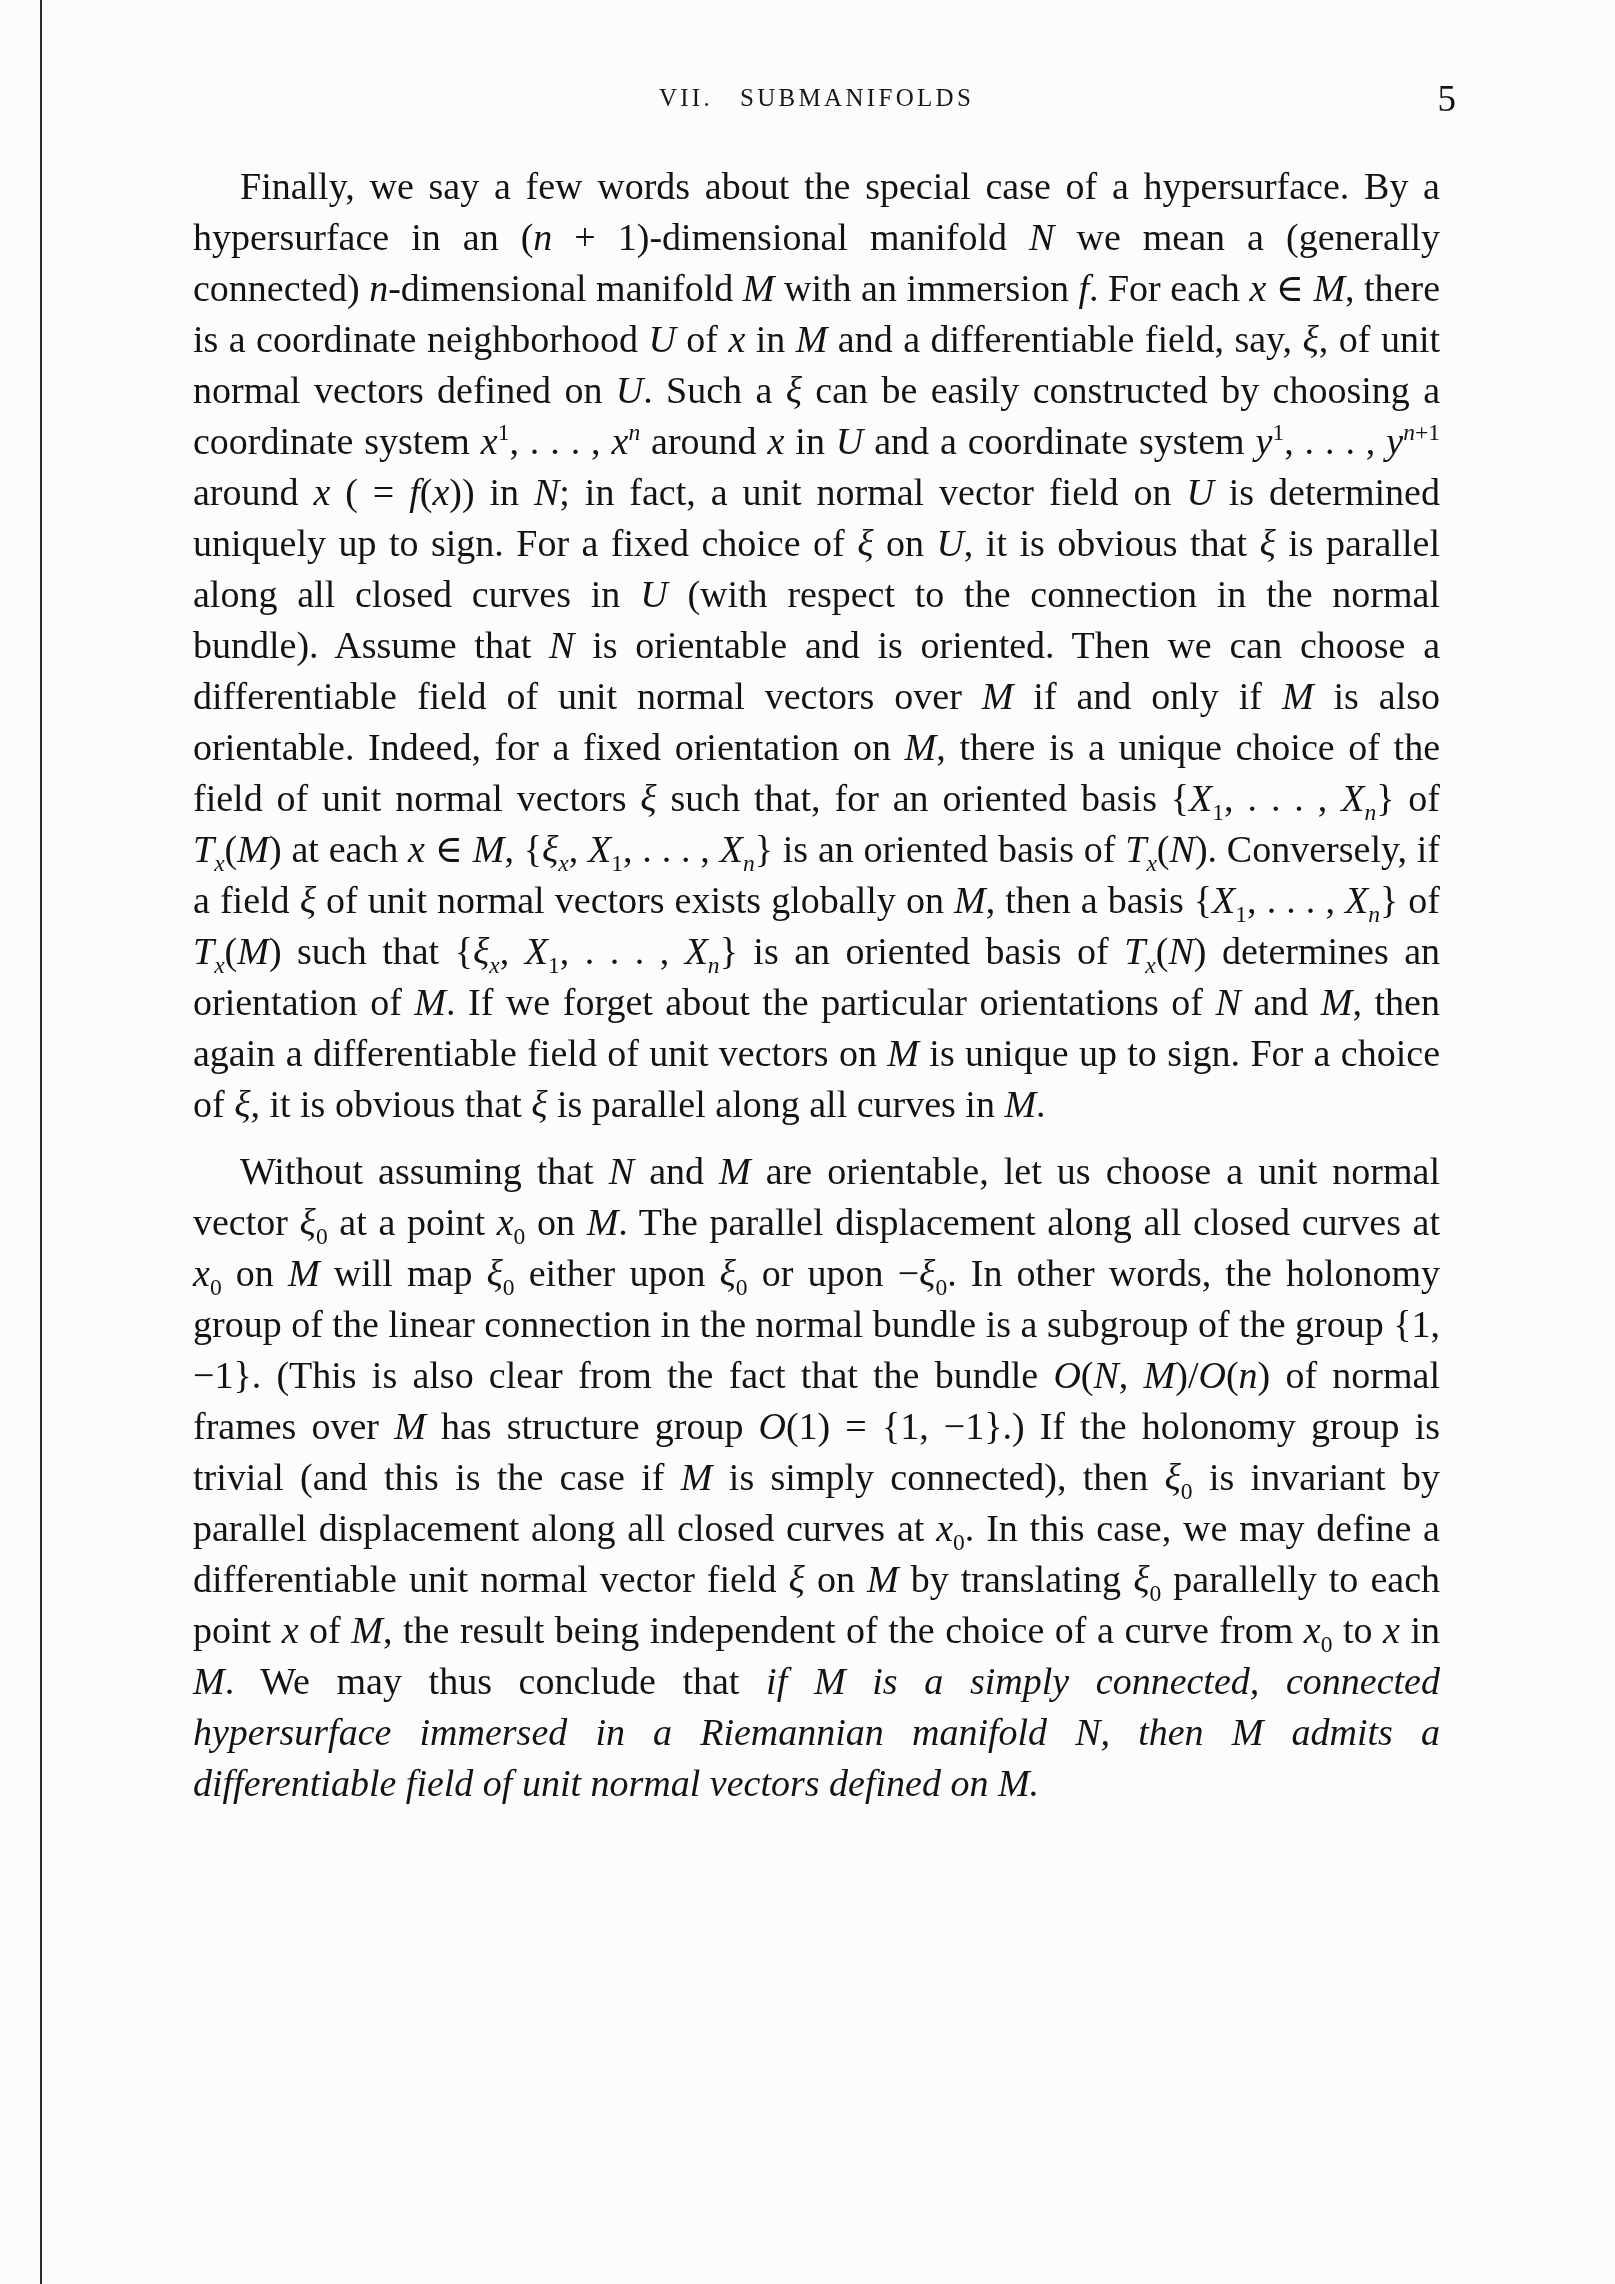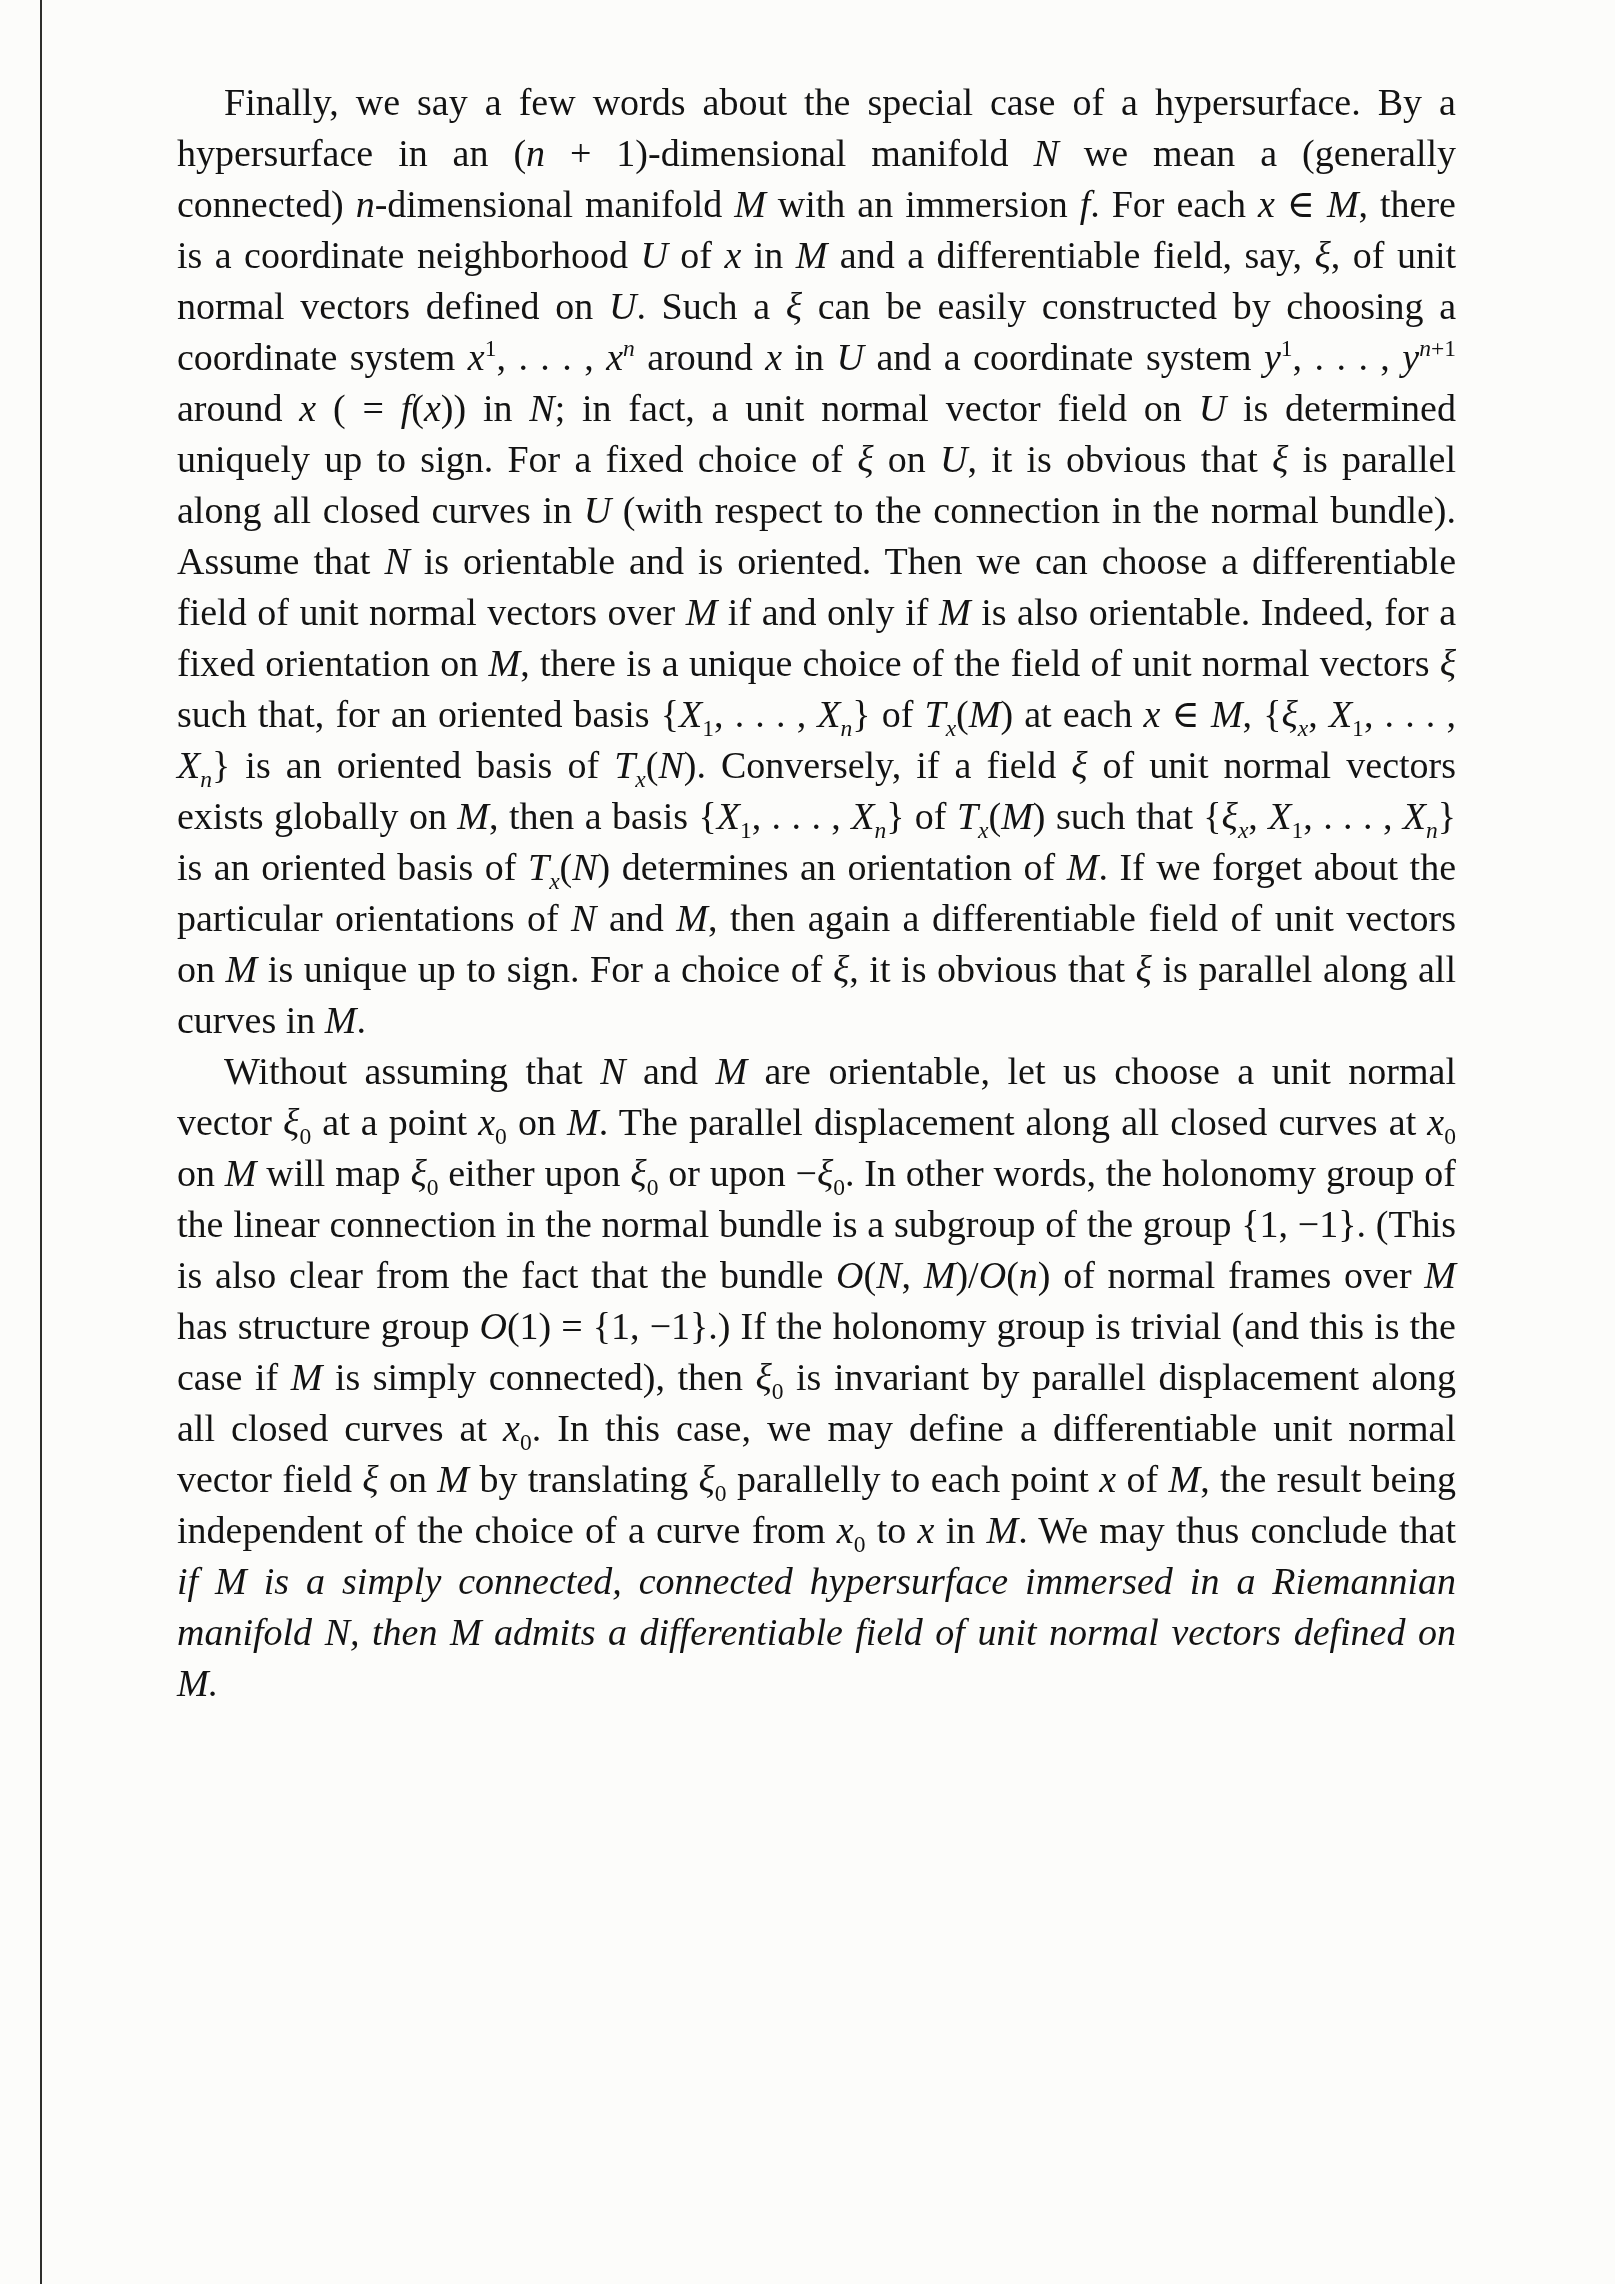--- a/index.html
+++ b/index.html
@@ -53,39 +53,45 @@
     font-size: 37px;
     color: #121212;
   }
   .text-block {
     font-size: 38px;
     line-height: 51px;
     text-align: justify;
     color: #131313;
   }
   .text-block p {
-    margin: 0;
+    margin: 16px;
     text-indent: 47px;
   }
   .text-block sup, .text-block sub {
     font-size: 62%;
     line-height: 0;
   }
   .text-block sup { vertical-align: super; }
   .text-block sub { vertical-align: sub; }
 </style>
 </head>
 <body>
 
 <div class="page">
 
   <div class="margin-rule"></div>
 
   <div class="content">
 
+    <div class="running-header">
+      <div class="header-center">
+        <span class="chapter-number">VII.</span><span>SUBMANIFOLDS</span>
+      </div>
+      <span class="page-number">5</span>
+    </div>
 
     <div class="text-block">
       <p>Finally, we say a few words about the special case of a hypersurface. By a hypersurface in an (<i>n</i> + 1)-dimensional manifold <i>N</i> we mean a (generally connected) <i>n</i>-dimensional manifold <i>M</i> with an immersion <i>f</i>. For each <i>x</i> ∈ <i>M</i>, there is a coordinate neighborhood <i>U</i> of <i>x</i> in <i>M</i> and a differentiable field, say, <i>ξ</i>, of unit normal vectors defined on <i>U</i>. Such a <i>ξ</i> can be easily constructed by choosing a coordinate system <i>x</i><sup>1</sup>, . . . , <i>x</i><sup><i>n</i></sup> around <i>x</i> in <i>U</i> and a coordinate system <i>y</i><sup>1</sup>, . . . , <i>y</i><sup><i>n</i>+1</sup> around <i>x</i> ( = <i>f</i>(<i>x</i>)) in <i>N</i>; in fact, a unit normal vector field on <i>U</i> is determined uniquely up to sign. For a fixed choice of <i>ξ</i> on <i>U</i>, it is obvious that <i>ξ</i> is parallel along all closed curves in <i>U</i> (with respect to the connection in the normal bundle). Assume that <i>N</i> is orientable and is oriented. Then we can choose a differentiable field of unit normal vectors over <i>M</i> if and only if <i>M</i> is also orientable. Indeed, for a fixed orientation on <i>M</i>, there is a unique choice of the field of unit normal vectors <i>ξ</i> such that, for an oriented basis {<i>X</i><sub>1</sub>, . . . , <i>X</i><sub><i>n</i></sub>} of <i>T</i><sub><i>x</i></sub>(<i>M</i>) at each <i>x</i> ∈ <i>M</i>, {<i>ξ</i><sub><i>x</i></sub>, <i>X</i><sub>1</sub>, . . . , <i>X</i><sub><i>n</i></sub>} is an oriented basis of <i>T</i><sub><i>x</i></sub>(<i>N</i>). Conversely, if a field <i>ξ</i> of unit normal vectors exists globally on <i>M</i>, then a basis {<i>X</i><sub>1</sub>, . . . , <i>X</i><sub><i>n</i></sub>} of <i>T</i><sub><i>x</i></sub>(<i>M</i>) such that {<i>ξ</i><sub><i>x</i></sub>, <i>X</i><sub>1</sub>, . . . , <i>X</i><sub><i>n</i></sub>} is an oriented basis of <i>T</i><sub><i>x</i></sub>(<i>N</i>) determines an orientation of <i>M</i>. If we forget about the particular orientations of <i>N</i> and <i>M</i>, then again a differentiable field of unit vectors on <i>M</i> is unique up to sign. For a choice of <i>ξ</i>, it is obvious that <i>ξ</i> is parallel along all curves in <i>M</i>.</p>
       <p>Without assuming that <i>N</i> and <i>M</i> are orientable, let us choose a unit normal vector <i>ξ</i><sub>0</sub> at a point <i>x</i><sub>0</sub> on <i>M</i>. The parallel displacement along all closed curves at <i>x</i><sub>0</sub> on <i>M</i> will map <i>ξ</i><sub>0</sub> either upon <i>ξ</i><sub>0</sub> or upon −<i>ξ</i><sub>0</sub>. In other words, the holonomy group of the linear connection in the normal bundle is a subgroup of the group {1, −1}. (This is also clear from the fact that the bundle <i>O</i>(<i>N</i>, <i>M</i>)/<i>O</i>(<i>n</i>) of normal frames over <i>M</i> has structure group <i>O</i>(1) = {1, −1}.) If the holonomy group is trivial (and this is the case if <i>M</i> is simply connected), then <i>ξ</i><sub>0</sub> is invariant by parallel displacement along all closed curves at <i>x</i><sub>0</sub>. In this case, we may define a differentiable unit normal vector field <i>ξ</i> on <i>M</i> by translating <i>ξ</i><sub>0</sub> parallelly to each point <i>x</i> of <i>M</i>, the result being independent of the choice of a curve from <i>x</i><sub>0</sub> to <i>x</i> in <i>M</i>. We may thus conclude that <i>if M is a simply connected, connected hypersurface immersed in a Riemannian manifold N, then M admits a differentiable field of unit normal vectors defined on M.</i></p>
     </div>
 
   </div>
 
 </div>
 

